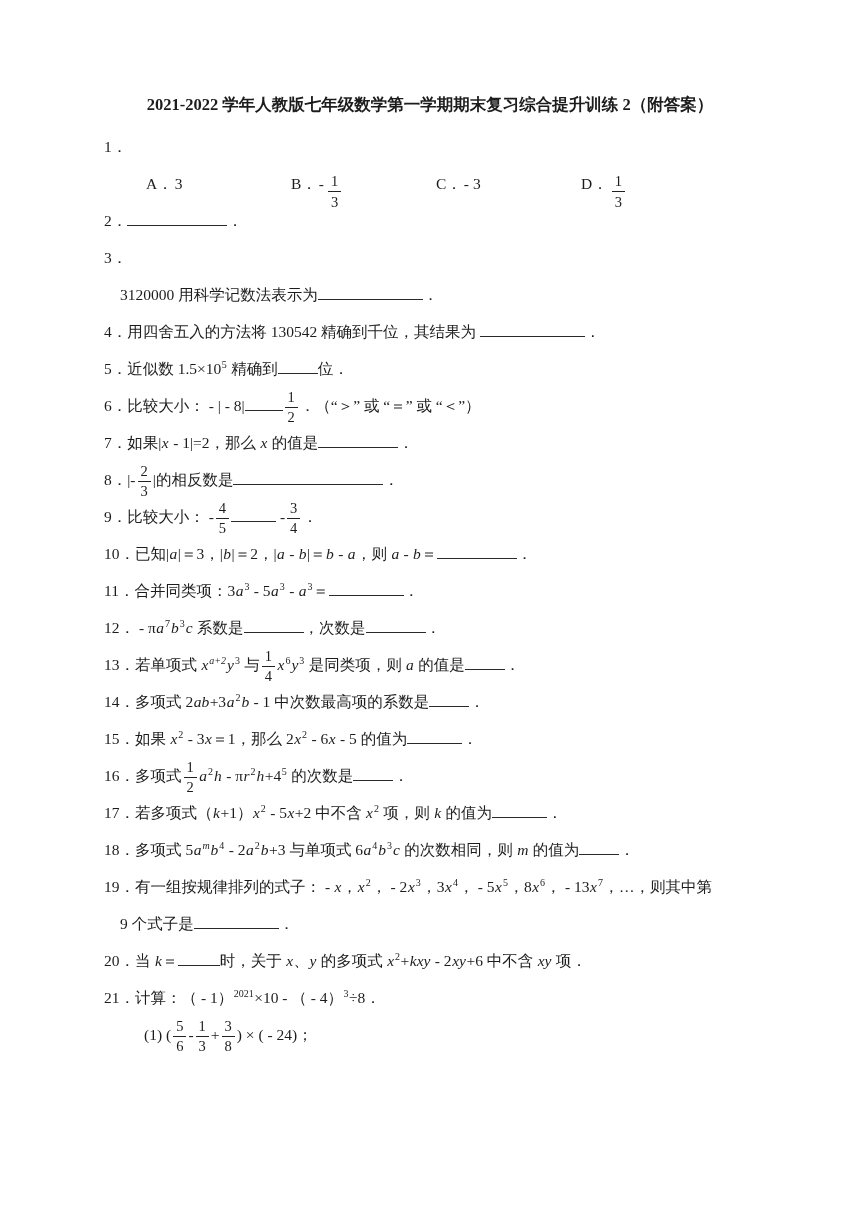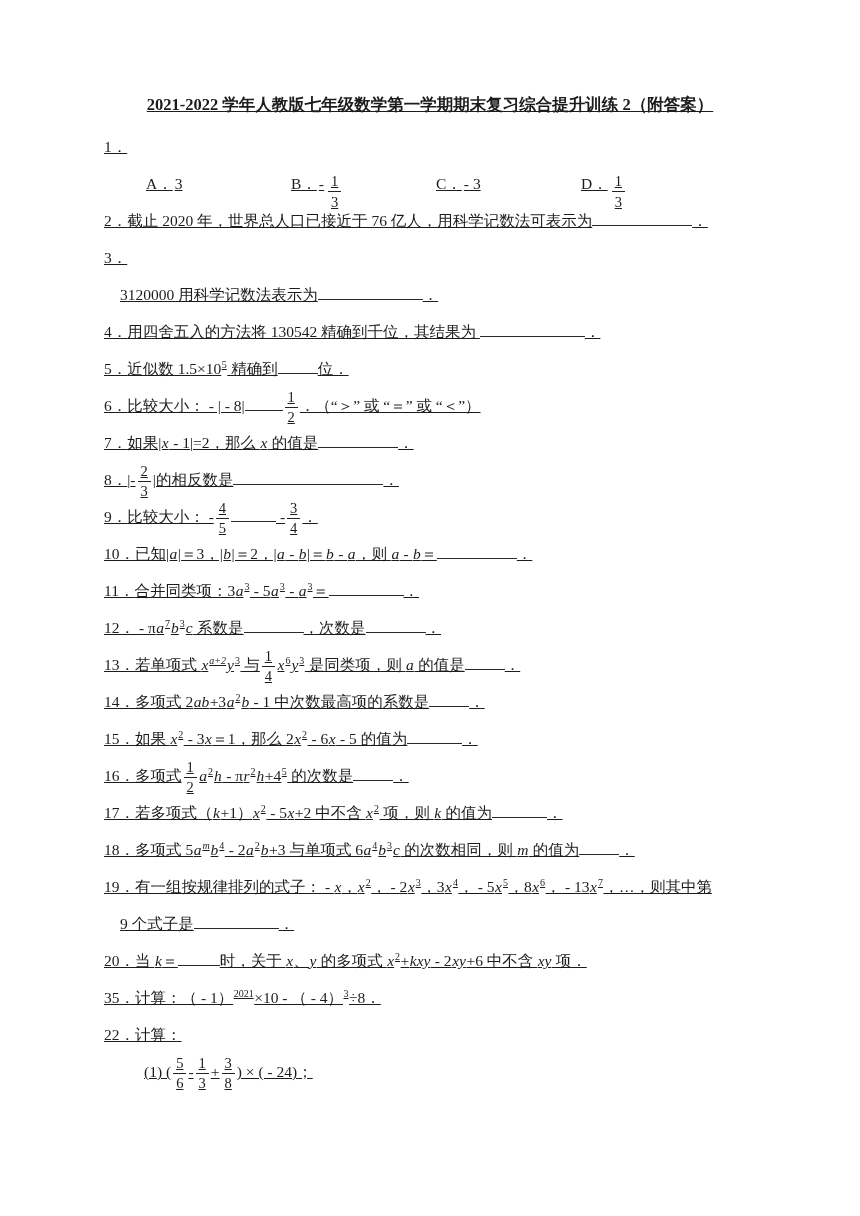--- a/index.html
+++ b/index.html
@@ -1,21 +1,21 @@
 <!DOCTYPE html>
 <html><head>
 <meta charset="utf-8">
 <style>
   html,body{margin:0;padding:0;background:#ffffff;}
   body{
     width:860px;height:1216px;overflow:hidden;
     font-family:"Liberation Serif","DejaVu Serif",serif;
     color:#1c1c1c;font-size:15.5px;
   }
-  .page{padding:94px 36px 30px 104px;text-decoration:underline;}
+  .page{padding:94px 36px 30px 104px;}
   .title{
     font-weight:700;font-size:16.5px;text-align:center;
     position:relative;left:-34px;margin:0 0 20px 0;white-space:pre;
   }
   .line{
     display:flex;align-items:baseline;height:22px;margin-bottom:15px;
     white-space:pre;line-height:22px;
   }
   .line.cont{padding-left:16px;}
   .line.sub{padding-left:40px;}
@@ -38,38 +38,37 @@
   .opt .tx{padding-right:2px;}
 </style>
 </head>
 <body>
 
 <div class="page">
   <div class="title">2021-2022 学年人教版七年级数学第一学期期末复习综合提升训练 2（附答案）</div>
   <div>
       <div class="line"><span class="qnum">1．</span></div>
       <div class="line optrow"><span class="opt"><span class="tx">A．</span><span class="tx">3</span></span><span class="opt"><span class="tx">B．</span><span class="tx">-</span><span class="frac"><span class="fn">1</span><span class="fd">3</span></span></span><span class="opt"><span class="tx">C．</span><span class="tx">- 3</span></span><span class="opt"><span class="tx">D．</span><span class="frac"><span class="fn">1</span><span class="fd">3</span></span></span></div>
-      <div class="line"><span class="qnum">2．</span><span class="tx">截止 2020 年，世界总人口已接近于 76 亿人，用科学记数法可表示为</span><span class="blank" style="width: 100px;"></span><span class="tx">．</span></div>
+      <div class="line"><span class="qnum">2．</span><span class="blank" style="width: 100px;"></span><span class="tx">．</span></div>
       <div class="line"><span class="qnum">3．</span></div>
       <div class="line cont"><span class="tx">3120000 用科学记数法表示为</span><span class="blank" style="width: 105px;"></span><span class="tx">．</span></div>
       <div class="line"><span class="qnum">4．</span><span class="tx">用四舍五入的方法将 130542 精确到千位，其结果为 </span><span class="blank" style="width: 105px;"></span><span class="tx">．</span></div>
       <div class="line"><span class="qnum">5．</span><span class="tx">近似数 1.5×10</span><span class="sup">5</span><span class="tx"> 精确到</span><span class="blank" style="width: 40px;"></span><span class="tx">位．</span></div>
       <div class="line"><span class="qnum">6．</span><span class="tx">比较大小： - | - 8|</span><span class="blank" style="width: 38px;"></span><span class="frac"><span class="fn">1</span><span class="fd">2</span></span><span class="tx">．（“＞” 或 “＝” 或 “＜”）</span></div>
       <div class="line"><span class="qnum">7．</span><span class="tx">如果|</span><span class="var">x</span><span class="tx"> - 1|=2，那么 </span><span class="var">x</span><span class="tx"> 的值是</span><span class="blank" style="width: 80px;"></span><span class="tx">．</span></div>
       <div class="line"><span class="qnum">8．</span><span class="tx">|</span><span class="tx">-</span><span class="frac"><span class="fn">2</span><span class="fd">3</span></span><span class="tx">|的相反数是</span><span class="blank" style="width: 150px;"></span><span class="tx">．</span></div>
       <div class="line"><span class="qnum">9．</span><span class="tx">比较大小： -</span><span class="frac"><span class="fn">4</span><span class="fd">5</span></span><span class="blank" style="width: 45px;"></span><span class="tx"> -</span><span class="frac"><span class="fn">3</span><span class="fd">4</span></span><span class="tx">．</span></div>
       <div class="line"><span class="qnum">10．</span><span class="tx">已知|</span><span class="var">a</span><span class="tx">|＝3，|</span><span class="var">b</span><span class="tx">|＝2，|</span><span class="var">a</span><span class="tx"> - </span><span class="var">b</span><span class="tx">|＝</span><span class="var">b</span><span class="tx"> - </span><span class="var">a</span><span class="tx">，则 </span><span class="var">a</span><span class="tx"> - </span><span class="var">b</span><span class="tx">＝</span><span class="blank" style="width: 80px;"></span><span class="tx">．</span></div>
       <div class="line"><span class="qnum">11．</span><span class="tx">合并同类项：3</span><span class="var">a</span><span class="sup">3</span><span class="tx"> - 5</span><span class="var">a</span><span class="sup">3</span><span class="tx"> - </span><span class="var">a</span><span class="sup">3</span><span class="tx">＝</span><span class="blank" style="width: 75px;"></span><span class="tx">．</span></div>
       <div class="line"><span class="qnum">12．</span><span class="tx"> - π</span><span class="var">a</span><span class="sup">7</span><span class="var">b</span><span class="sup">3</span><span class="var">c</span><span class="tx"> 系数是</span><span class="blank" style="width: 60px;"></span><span class="tx">，次数是</span><span class="blank" style="width: 60px;"></span><span class="tx">．</span></div>
       <div class="line"><span class="qnum">13．</span><span class="tx">若单项式 </span><span class="var">x</span><span class="sup var">a+2</span><span class="var">y</span><span class="sup">3</span><span class="tx"> 与</span><span class="frac"><span class="fn">1</span><span class="fd">4</span></span><span class="var">x</span><span class="sup">6</span><span class="var">y</span><span class="sup">3</span><span class="tx"> 是同类项，则 </span><span class="var">a</span><span class="tx"> 的值是</span><span class="blank" style="width: 40px;"></span><span class="tx">．</span></div>
       <div class="line"><span class="qnum">14．</span><span class="tx">多项式 2</span><span class="var">ab</span><span class="tx">+3</span><span class="var">a</span><span class="sup">2</span><span class="var">b</span><span class="tx"> - 1 中次数最高项的系数是</span><span class="blank" style="width: 40px;"></span><span class="tx">．</span></div>
       <div class="line"><span class="qnum">15．</span><span class="tx">如果 </span><span class="var">x</span><span class="sup">2</span><span class="tx"> - 3</span><span class="var">x</span><span class="tx">＝1，那么 2</span><span class="var">x</span><span class="sup">2</span><span class="tx"> - 6</span><span class="var">x</span><span class="tx"> - 5 的值为</span><span class="blank" style="width: 55px;"></span><span class="tx">．</span></div>
       <div class="line"><span class="qnum">16．</span><span class="tx">多项式</span><span class="frac"><span class="fn">1</span><span class="fd">2</span></span><span class="var">a</span><span class="sup">2</span><span class="var">h</span><span class="tx"> - π</span><span class="var">r</span><span class="sup">2</span><span class="var">h</span><span class="tx">+4</span><span class="sup">5</span><span class="tx"> 的次数是</span><span class="blank" style="width: 40px;"></span><span class="tx">．</span></div>
       <div class="line"><span class="qnum">17．</span><span class="tx">若多项式（</span><span class="var">k</span><span class="tx">+1）</span><span class="var">x</span><span class="sup">2</span><span class="tx"> - 5</span><span class="var">x</span><span class="tx">+2 中不含 </span><span class="var">x</span><span class="sup">2</span><span class="tx"> 项，则 </span><span class="var">k</span><span class="tx"> 的值为</span><span class="blank" style="width: 55px;"></span><span class="tx">．</span></div>
       <div class="line"><span class="qnum">18．</span><span class="tx">多项式 5</span><span class="var">a</span><span class="sup var">m</span><span class="var">b</span><span class="sup">4</span><span class="tx"> - 2</span><span class="var">a</span><span class="sup">2</span><span class="var">b</span><span class="tx">+3 与单项式 6</span><span class="var">a</span><span class="sup">4</span><span class="var">b</span><span class="sup">3</span><span class="var">c</span><span class="tx"> 的次数相同，则 </span><span class="var">m</span><span class="tx"> 的值为</span><span class="blank" style="width: 40px;"></span><span class="tx">．</span></div>
       <div class="line"><span class="qnum">19．</span><span class="tx">有一组按规律排列的式子： - </span><span class="var">x</span><span class="tx">，</span><span class="var">x</span><span class="sup">2</span><span class="tx">， - 2</span><span class="var">x</span><span class="sup">3</span><span class="tx">，3</span><span class="var">x</span><span class="sup">4</span><span class="tx">， - 5</span><span class="var">x</span><span class="sup">5</span><span class="tx">，8</span><span class="var">x</span><span class="sup">6</span><span class="tx">， - 13</span><span class="var">x</span><span class="sup">7</span><span class="tx">，…，则其中第</span></div>
       <div class="line cont"><span class="tx">9 个式子是</span><span class="blank" style="width: 85px;"></span><span class="tx">．</span></div>
       <div class="line"><span class="qnum">20．</span><span class="tx">当 </span><span class="var">k</span><span class="tx">＝</span><span class="blank" style="width: 42px;"></span><span class="tx">时，关于 </span><span class="var">x</span><span class="tx">、</span><span class="var">y</span><span class="tx"> 的多项式 </span><span class="var">x</span><span class="sup">2</span><span class="tx">+</span><span class="var">kxy</span><span class="tx"> - 2</span><span class="var">xy</span><span class="tx">+6 中不含 </span><span class="var">xy</span><span class="tx"> 项．</span></div>
-      <div class="line"><span class="qnum">35．</span><span class="tx">计算：（ - 1）</span><span class="sup">2021</span><span class="tx">×10 - （ - 4）</span><span class="sup">3</span><span class="tx">÷8．</span></div>
-      <div class="line"><span class="qnum">22．</span><span class="tx">计算：</span></div>
+      <div class="line"><span class="qnum">21．</span><span class="tx">计算：（ - 1）</span><span class="sup">2021</span><span class="tx">×10 - （ - 4）</span><span class="sup">3</span><span class="tx">÷8．</span></div>
       <div class="line sub"><span class="tx">(1) (</span><span class="frac"><span class="fn">5</span><span class="fd">6</span></span><span class="tx">-</span><span class="frac"><span class="fn">1</span><span class="fd">3</span></span><span class="tx">+</span><span class="frac"><span class="fn">3</span><span class="fd">8</span></span><span class="tx">) × ( - 24)；</span></div>
     </div>
 </div>
 
 </body></html>

